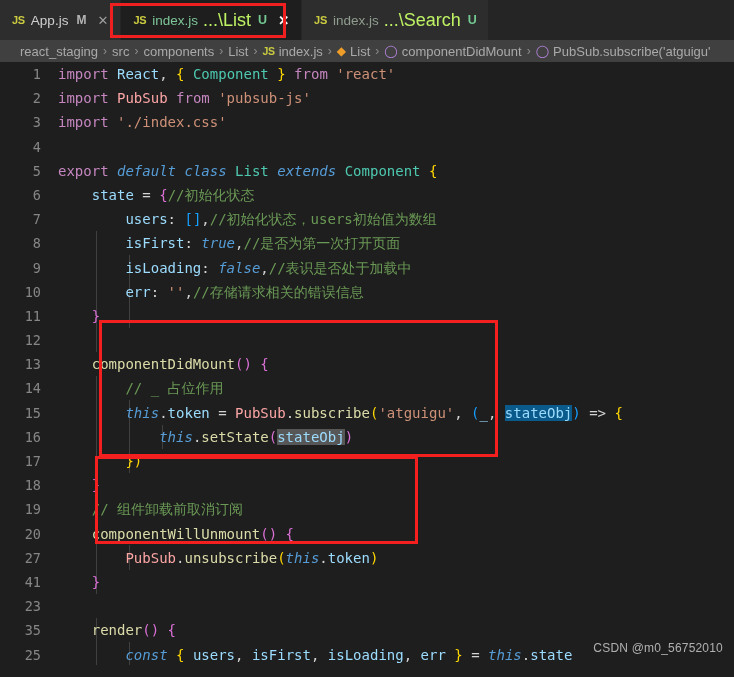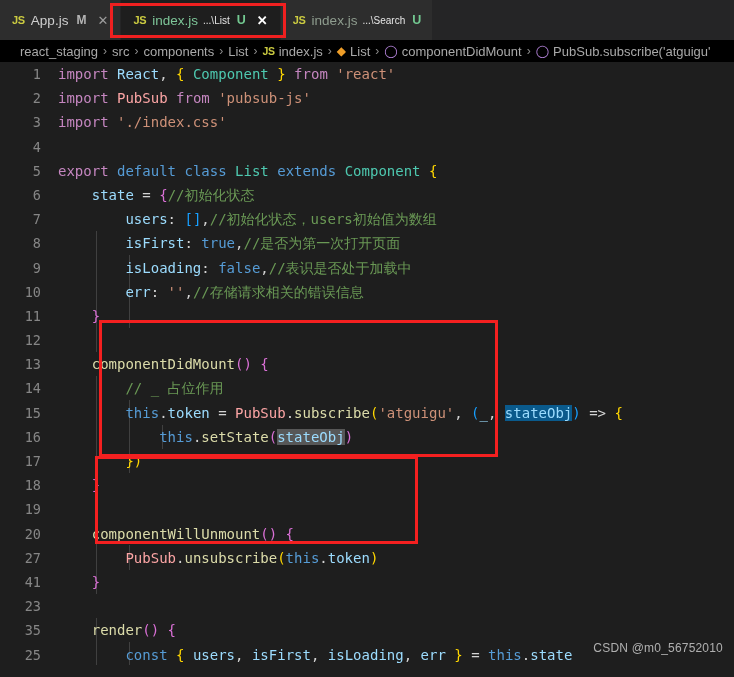--- a/index.html
+++ b/index.html
@@ -56,22 +56,22 @@
   .tab .tab-name {
     color: #cfcfcf;
   }
   .tab.active .tab-name {
     color: #7ec699;
   }
   .tab.tab-inactive .tab-name {
     color: #8f9d8f;
   }
   .tab .tab-desc {
-    color: #e5e5e5;
-    font-size: 10px;
+    color: #bef264;
+    font-size: 18px;
     margin-left: -1px;
   }
   .tab .tab-badge-m {
     color: #b5b5b5;
     font-size: 12px;
     font-weight: bold;
     margin-left: 2px;
   }
   .tab .tab-badge-u {
     color: #73c991;
@@ -100,21 +100,21 @@
   .tab-highlight {
     position: absolute;
     border: 3px solid #f02020;
     box-sizing: border-box;
     pointer-events: none;
   }
 
   
   .breadcrumbs {
     height: 22px;
-    background: #000000;
+    background: #404040;
     display: flex;
     align-items: center;
     padding-left: 20px;
     font-family: "Liberation Sans", sans-serif;
     font-size: 13px;
     color: #a9a9a9;
     white-space: nowrap;
     overflow: hidden;
   }
   .crumb { color: #a9a9a9; }
@@ -173,21 +173,21 @@
     user-select: none;
   }
   .codetext {
     position: relative;
     color: #d4d4d4;
     padding-left: 0px;
   }
 
   
   .kw      { color: #c586c0; }   
-  .kw2     { color: #569cd6; }   
+  .kw2     { color: #569cd6; font-style: italic; }   
   .type    { color: #4ec9b0; }   
   .cls     { color: #fca5a5; }   
   .str     { color: #ce9178; }   
   .cmt     { color: #6a9955; }   
   .fn      { color: #dcdcaa; }   
   .var     { color: #9cdcfe; }   
   .punct   { color: #d4d4d4; }
   .brkt1   { color: #ffd700; }
   .brkt2   { color: #da70d6; }
   .brkt3   { color: #179fff; }
@@ -380,20 +380,21 @@
         <span class="codetext">        <span class="brkt1">})</span></span>
       </div>
 
       <div class="line">
         <span class="gutter">18</span>
         <span class="codetext">    <span class="brkt2">}</span></span>
       </div>
 
       <div class="line">
         <span class="gutter">19</span>
+        <span class="codetext">    <span class="cmt">// 组件卸载前取消订阅</span></span>
       </div>
 
       <div class="line">
         <span class="gutter">20</span>
         <span class="codetext">    <span class="fn">componentWillUnmount</span><span class="brkt2">()</span> <span class="brkt2">{</span></span>
       </div>
 
       <div class="line">
         <span class="gutter">27</span>
         <span class="codetext">        <span class="cls">PubSub</span><span class="punct">.</span><span class="fn">unsubscribe</span><span class="brkt1">(</span><span class="kw2">this</span><span class="punct">.</span><span class="var">token</span><span class="brkt1">)</span></span>

